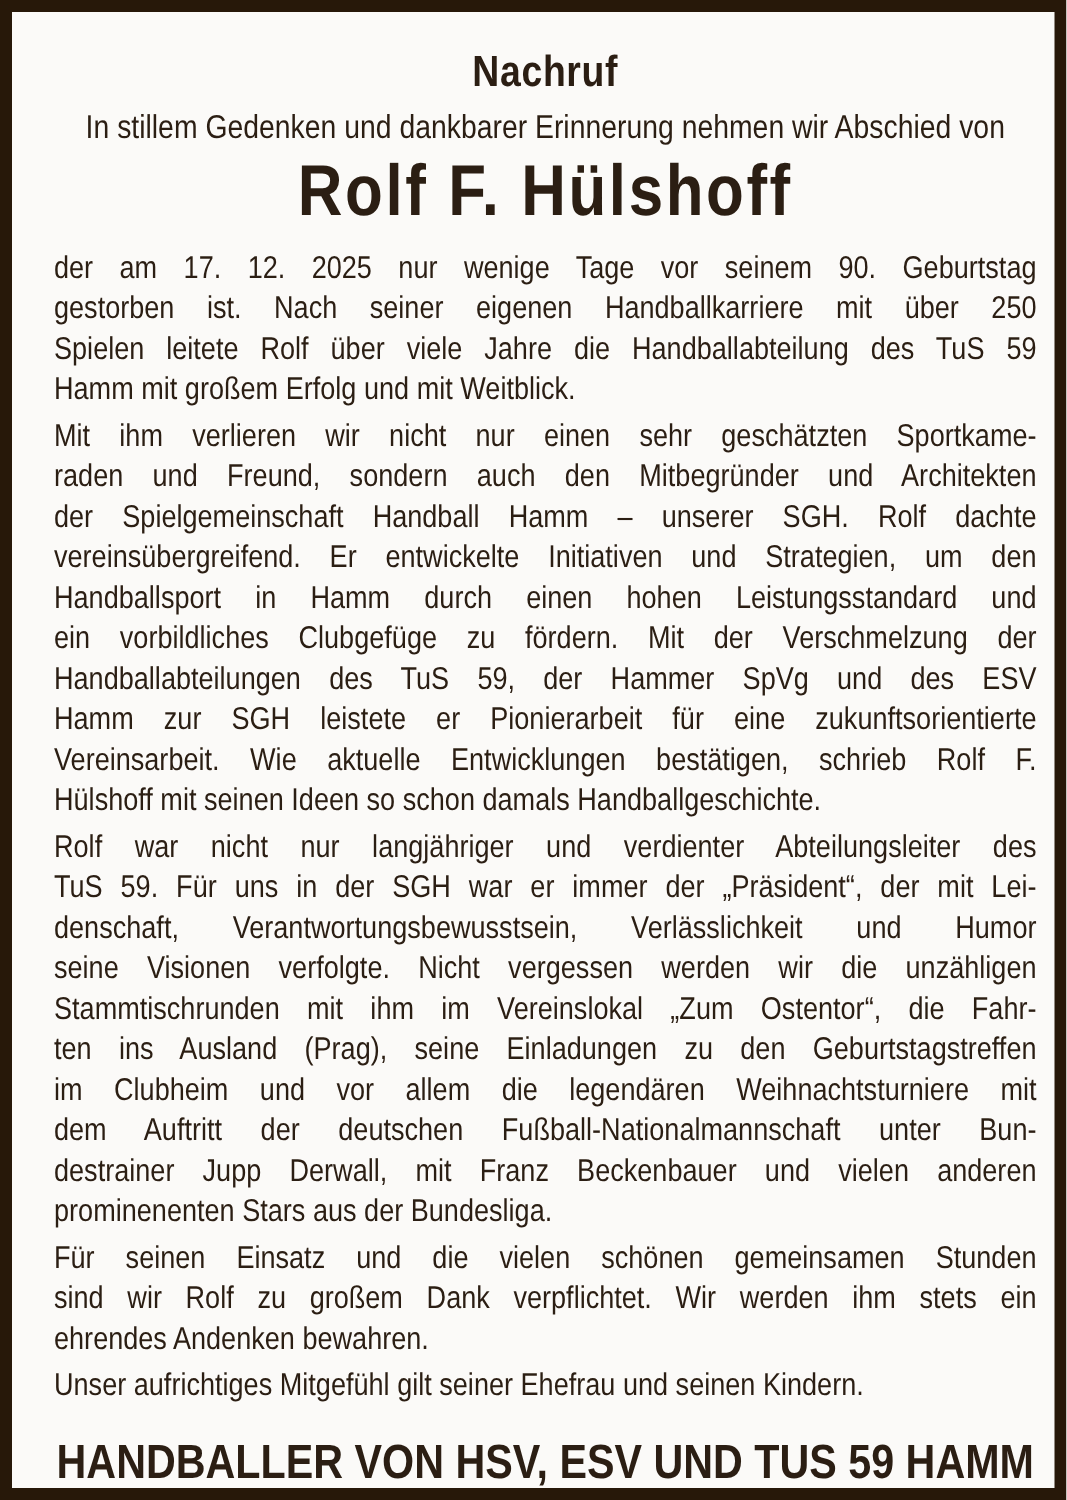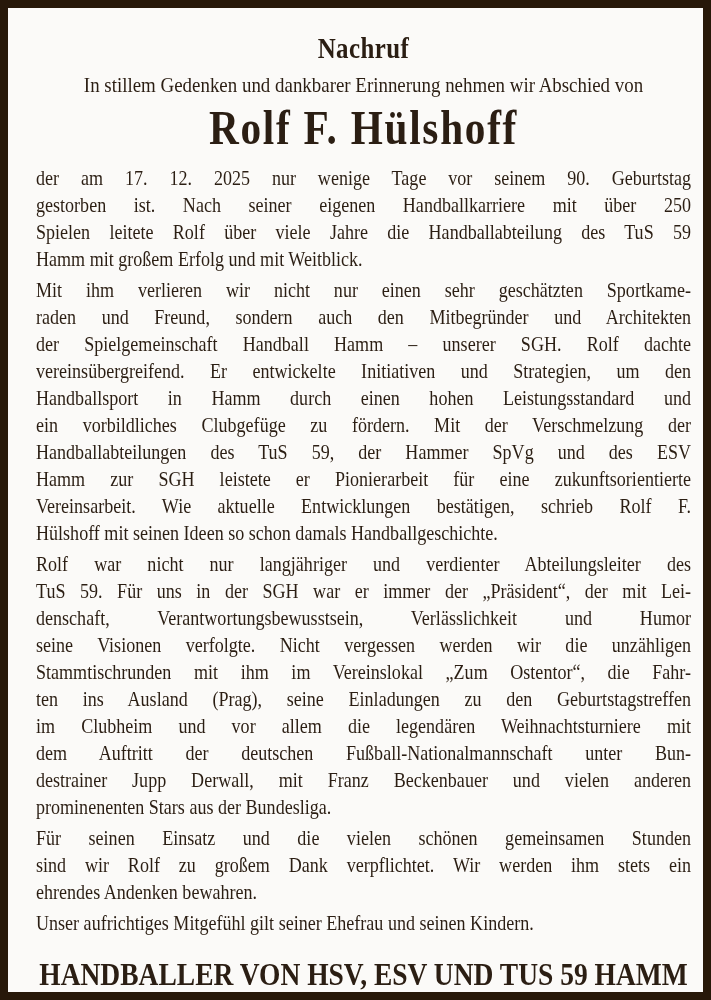--- a/index.html
+++ b/index.html
@@ -6,21 +6,21 @@
     margin: 0;
     padding: 0;
     background: #ffffff;
   }
   .page {
     position: relative;
     width: 711px;
     height: 1000px;
     background: #271809;
     overflow: hidden;
-    font-family: Liberation Serif, serif;
+    font-family: Liberation Sans, sans-serif;
   }
   .panel {
     position: absolute;
     left: 8px;
     top: 8px;
     right: 8px;
     bottom: 8px;
     background: #fbfaf8;
   }
   

